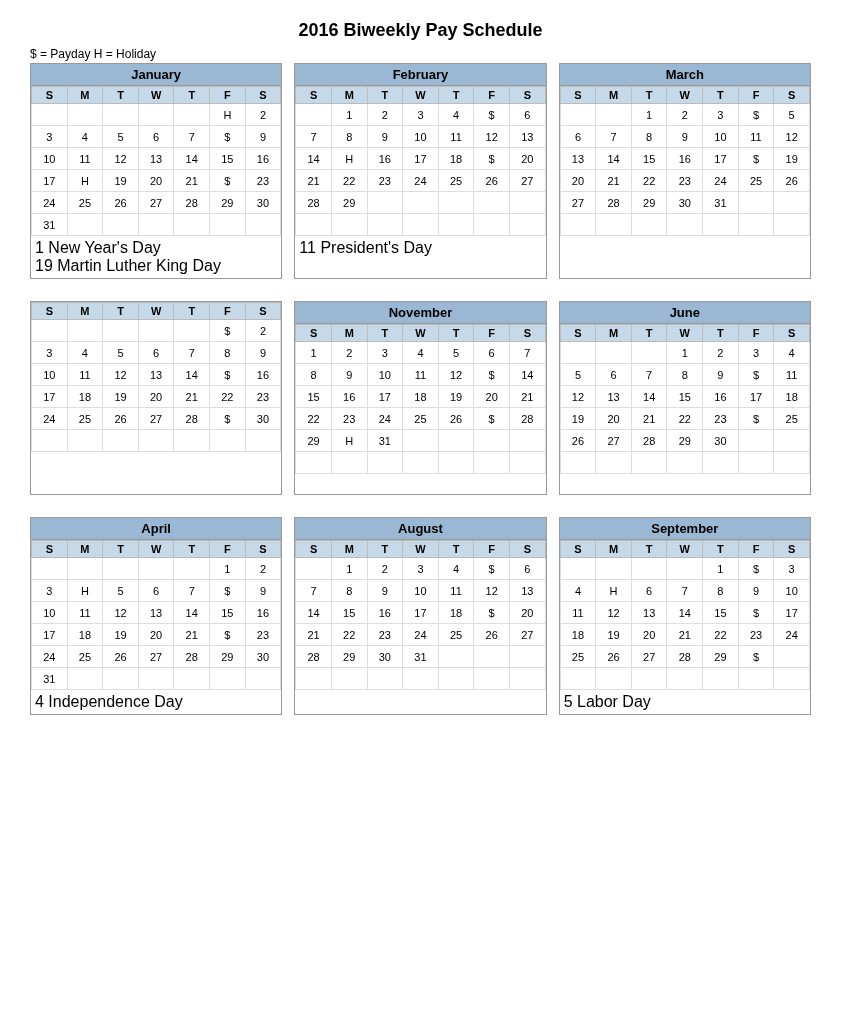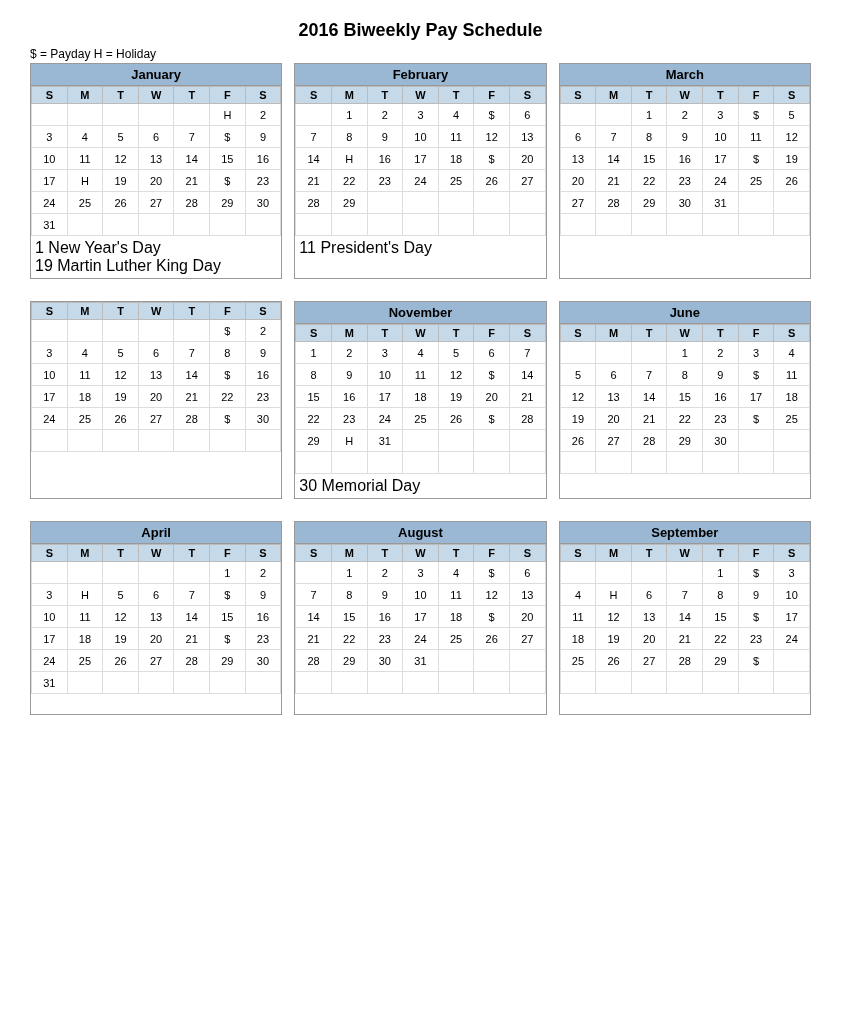--- a/index.html
+++ b/index.html
@@ -430,23 +430,20 @@
             <td></td>
             <td></td>
             <td></td>
             <td></td>
             <td></td>
             <td></td>
             <td></td>
           </tr>
         </tbody>
       </table>
-      <div class="month-notes">
-        <div>30  Memorial Day</div>
-      </div>
     </div>
     <div class="month-block">
       <div class="month-header">June</div>
       <table class="cal-table">
         <thead>
           <tr>
             <th>S</th>
             <th>M</th>
             <th>T</th>
             <th>W</th>
@@ -578,20 +575,23 @@
             <td>31</td>
             <td></td>
             <td></td>
             <td></td>
             <td></td>
             <td></td>
             <td></td>
           </tr>
         </tbody>
       </table>
+      <div class="month-notes">
+        <div>4  Independence Day</div>
+      </div>
     </div>
     <div class="month-block">
       <div class="month-header">August</div>
       <table class="cal-table">
         <thead>
           <tr>
             <th>S</th>
             <th>M</th>
             <th>T</th>
             <th>W</th>
@@ -723,14 +723,17 @@
             <td></td>
             <td></td>
             <td></td>
             <td></td>
             <td></td>
             <td></td>
             <td></td>
           </tr>
         </tbody>
       </table>
+      <div class="month-notes">
+        <div>5  Labor Day</div>
+      </div>
     </div>
   </div>
 
 </body></html>

